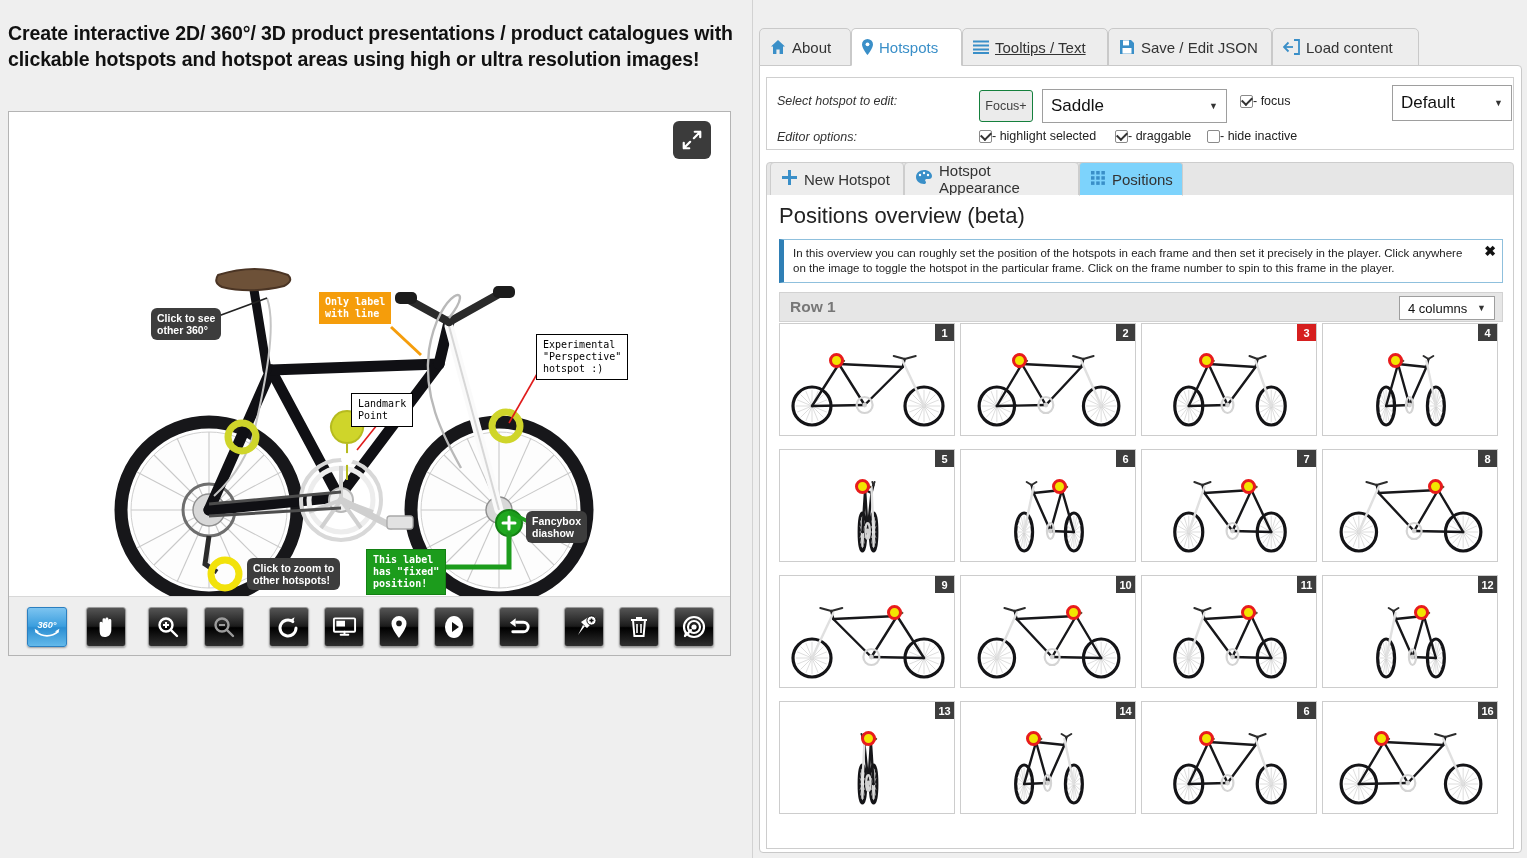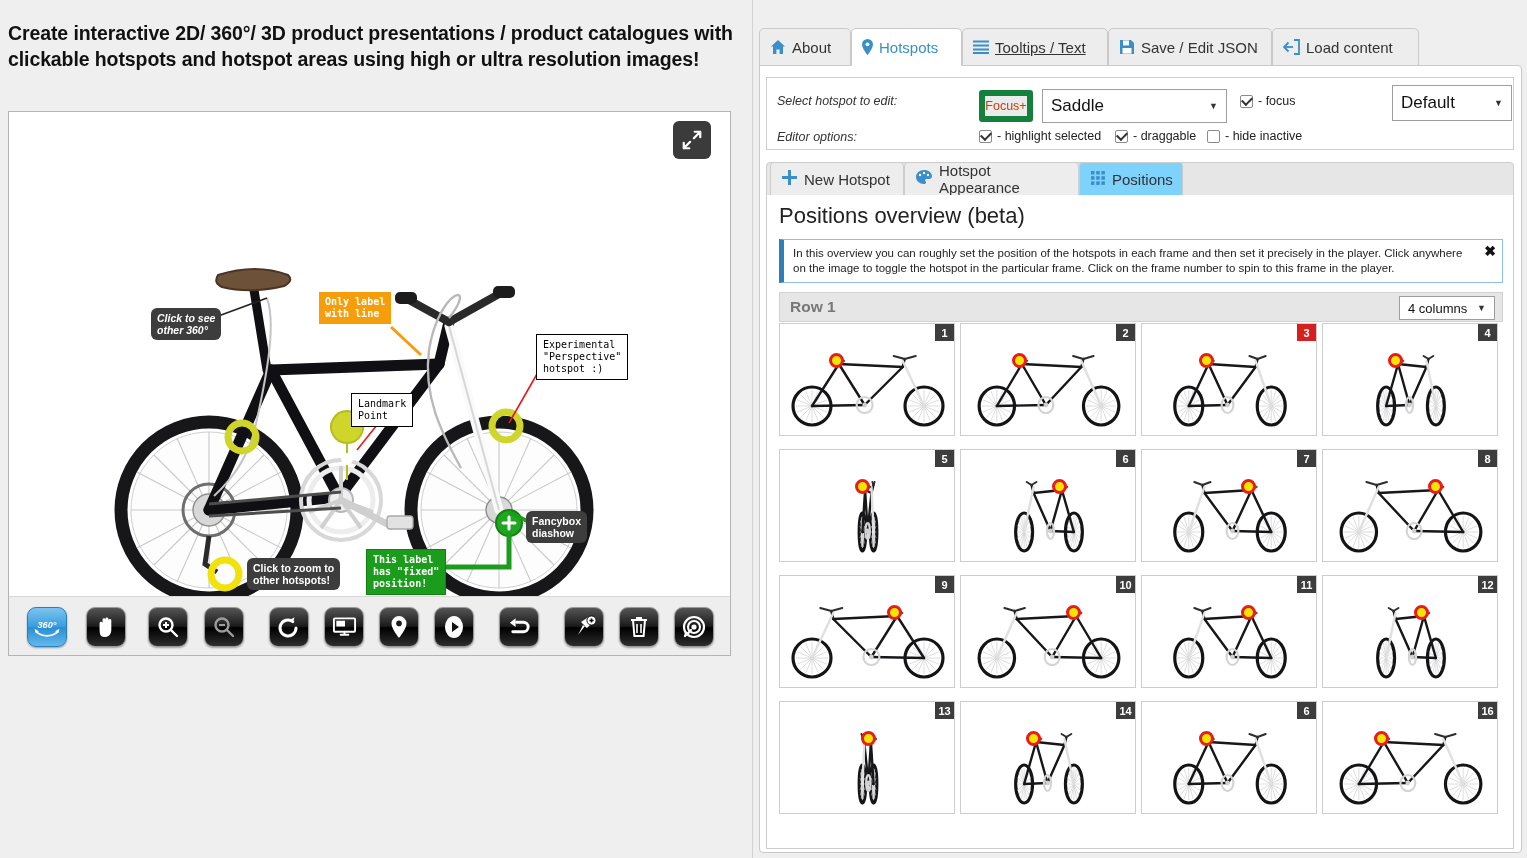--- a/index.html
+++ b/index.html
@@ -37,21 +37,21 @@
   #fullscreen-btn {
     position: absolute; right: 19px; top: 9px; width: 38px; height: 38px;
     background: #3b3b3b; border-radius: 6px;
     display: flex; align-items: center; justify-content: center;
     cursor: pointer;
   }
 
   
   .tb {
     position: absolute; top: 10px; width: 40px; height: 40px;
-    border-radius: 9px;
+    border-radius: 3px;
     background: linear-gradient(180deg,#555 0%,#1b1b1b 48%,#000 52%,#2e2e2e 100%);
     border: 1px solid #9a9a9a;
     box-shadow: 0 1px 2px rgba(0,0,0,.35);
     display:flex; align-items:center; justify-content:center;
     cursor: pointer;
   }
   .tb.active {
     background: linear-gradient(180deg,#7dc4f0 0%,#3b9ede 48%,#2b8ed2 52%,#63b9ea 100%);
     border-color:#2b7fc0;
   }
@@ -105,42 +105,42 @@
   }
 
   
   #editor-box {
     position:absolute; left:6px; top:11px; width:748px; height:73px;
     background:#fff; border:1px solid #cfcfcf;
   }
   .italic-label { font-style: italic; font-size:12.5px; color:#333; }
   #focus-plus {
     position:absolute; left:212px; top:12px; width:54px; height:32px;
-    background:#ebebeb; border:6px solid #15803d; border-radius:3px;
+    background:#ebebeb; border:1px solid #15803d; border-radius:3px;
     display:flex; align-items:center; justify-content:center;
-    font-size:12.5px; color:#c2410c; cursor:pointer;
+    font-size:12.5px; color:#404040; cursor:pointer;
   }
   .sel-box {
     position:absolute; background:#fff; border:1px solid #9e9e9e;
     display:flex; align-items:center; padding:0 8px;
     font-size:17px; color:#111; cursor:pointer;
   }
   .sel-box .caret { position:absolute; right:8px; font-size:9px; color:#333; }
   .cb {
     width:13px; height:13px; border:1px solid #8a8a8a; background:#fff;
     border-radius:2px; display:inline-flex; align-items:center; justify-content:center;
     vertical-align:-2px; cursor:pointer;
   }
   .cb.on { background:#fff; }
   .cb.on:after {
     content:""; width:8px; height:5px;
     border-left:2px solid #333; border-bottom:2px solid #333;
     transform: rotate(-45deg) translate(1px,-1px);
   }
-  .cbrow { position:absolute; font-size:12.5px; color:#222; display:flex; align-items:center; gap:5px; }
+  .cbrow { position:absolute; font-size:12.5px; color:#222; display:flex; align-items:center; }
 
   
   #subtabbar { position:absolute; left:6px; top:96px; width:748px; height:34px; }
   #subtab-track {
     position:absolute; left:0; top:0; width:748px; height:34px;
     background:#e6e6e6; border:1px solid #cdcdcd; border-radius:4px 4px 0 0;
   }
   .subtab {
     position:absolute; top:0px; height:34px;
     border:1px solid #cdcdcd; border-radius:4px 4px 0 0;
@@ -316,21 +316,21 @@
           </g>
 
           <line x1="204" y1="206" x2="258" y2="186" stroke="#222" stroke-width="1.6"></line>
           <line x1="382" y1="215" x2="412" y2="243" stroke="#f59d0b" stroke-width="3"></line>
           <line x1="372" y1="308" x2="348" y2="338" stroke="#e01b1b" stroke-width="1.6"></line>
           <line x1="528" y1="262" x2="500" y2="311" stroke="#e01b1b" stroke-width="1.6"></line>
           <polyline points="427,455 500,455 500,420" fill="none" stroke="#1c9c1c" stroke-width="5"></polyline>
           <line x1="500" y1="400" x2="520" y2="410" stroke="#1c9c1c" stroke-width="4"></line>
         </svg>
 
-        <div class="lbl lbl-dark" style="left:142px; top:196px;font-style:italic;">Click to see
+        <div class="lbl lbl-dark" style="left:142px; top:196px;">Click to see
 other 360°</div>
         <div class="lbl lbl-orange" style="left:310px; top:180px;">Only label
 with line</div>
         <div class="lbl lbl-white" style="left:342px; top:281px;">Landmark
 Point</div>
         <div class="lbl lbl-white" style="left:527px; top:222px;">Experimental
 "Perspective"
 hotspot :)</div>
         <div class="lbl lbl-dark" style="left:517px; top:399px;">Fancybox
 diashow</div>

